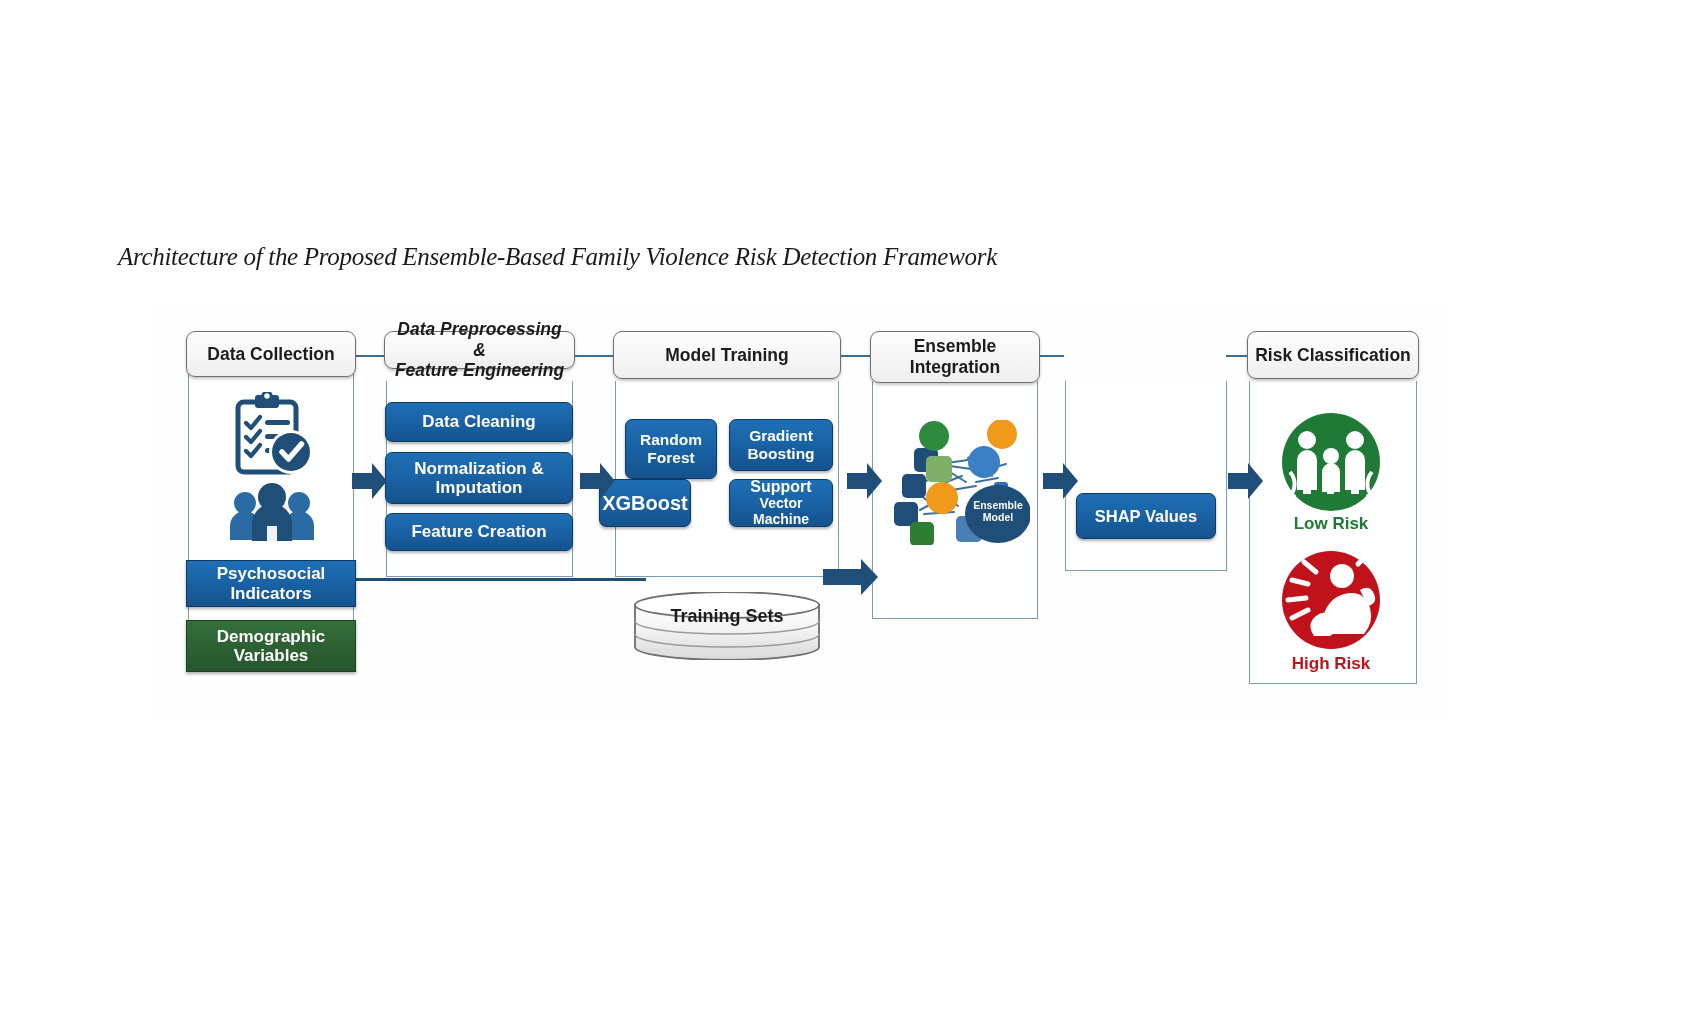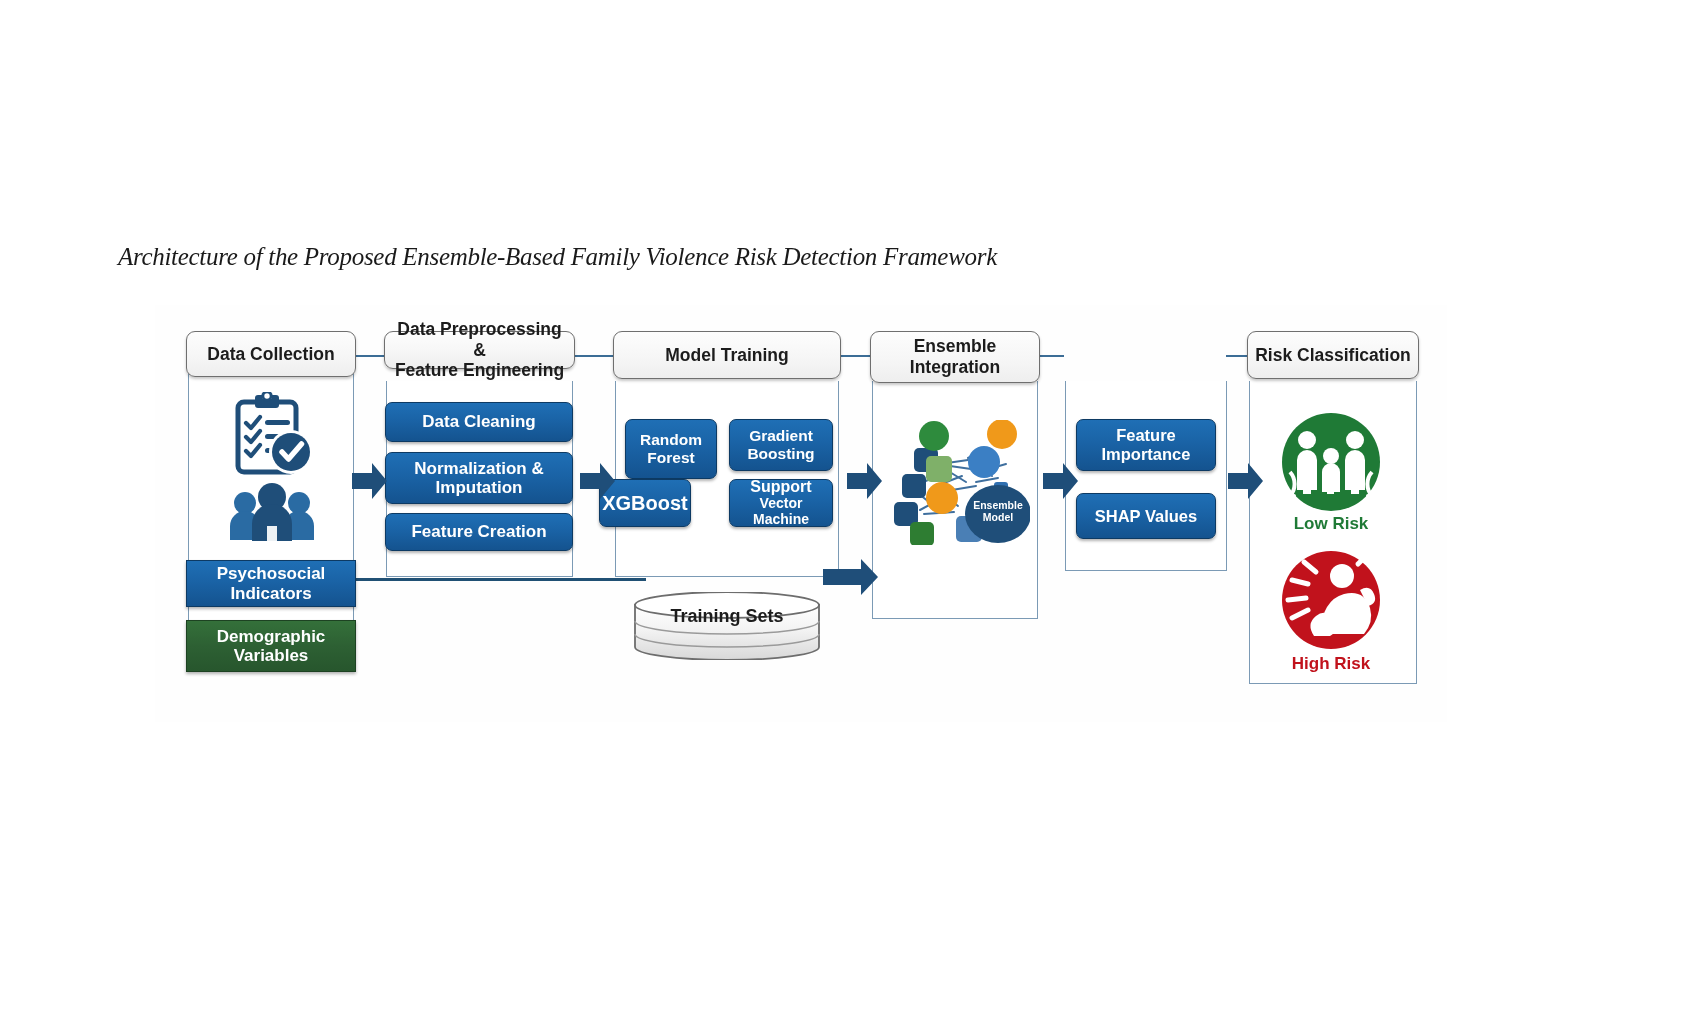--- a/index.html
+++ b/index.html
@@ -170,21 +170,21 @@
     <span>Variables</span>
   </div>
 
   <div class="arrow" style="left:352px;top:462px;width:36px;height:38px;">
     <svg viewBox="0 0 36 38" width="36" height="38">
       <path d="M0 11 H20 V1 L35 19 L20 37 V27 H0 Z" fill="#1f4e79"></path>
     </svg>
   </div>
 
   <div class="col-body" style="left:386px;top:381px;width:187px;height:196px;"></div>
-  <div class="col-header" style="left:384px;top:331px;width:191px;height:38px;flex-direction:column;">
+  <div class="col-header" style="left:384px;top:331px;width:191px;height:38px;flex-direction:column;font-style:italic;">
     <span>Data Preprocessing &amp;</span>
     <span>Feature Engineering</span>
   </div>
 
   <div class="pill" style="left:385px;top:402px;width:188px;height:40px;font-size:17px;">
     <span>Data Cleaning</span>
   </div>
   <div class="pill" style="left:385px;top:452px;width:188px;height:52px;flex-direction:column;font-size:17px;">
     <span>Normalization &amp;</span>
     <span>Imputation</span>
@@ -301,24 +301,20 @@
   </div>
 
   <div class="arrow" style="left:1043px;top:462px;width:36px;height:38px;">
     <svg viewBox="0 0 36 38" width="36" height="38">
       <path d="M0 11 H20 V1 L35 19 L20 37 V27 H0 Z" fill="#1f4e79"></path>
     </svg>
   </div>
 
   <div class="col-body" style="left:1065px;top:381px;width:162px;height:190px;"></div>
 
-  <div class="pill" style="left:1076px;top:419px;width:140px;height:52px;flex-direction:column;font-size:16.5px;">
-    <span>Feature</span>
-    <span>Importance</span>
-  </div>
   <div class="pill" style="left:1076px;top:493px;width:140px;height:46px;font-size:16.5px;">
     <span>SHAP Values</span>
   </div>
 
   <div class="arrow" style="left:1228px;top:462px;width:36px;height:38px;">
     <svg viewBox="0 0 36 38" width="36" height="38">
       <path d="M0 11 H20 V1 L35 19 L20 37 V27 H0 Z" fill="#1f4e79"></path>
     </svg>
   </div>
 

